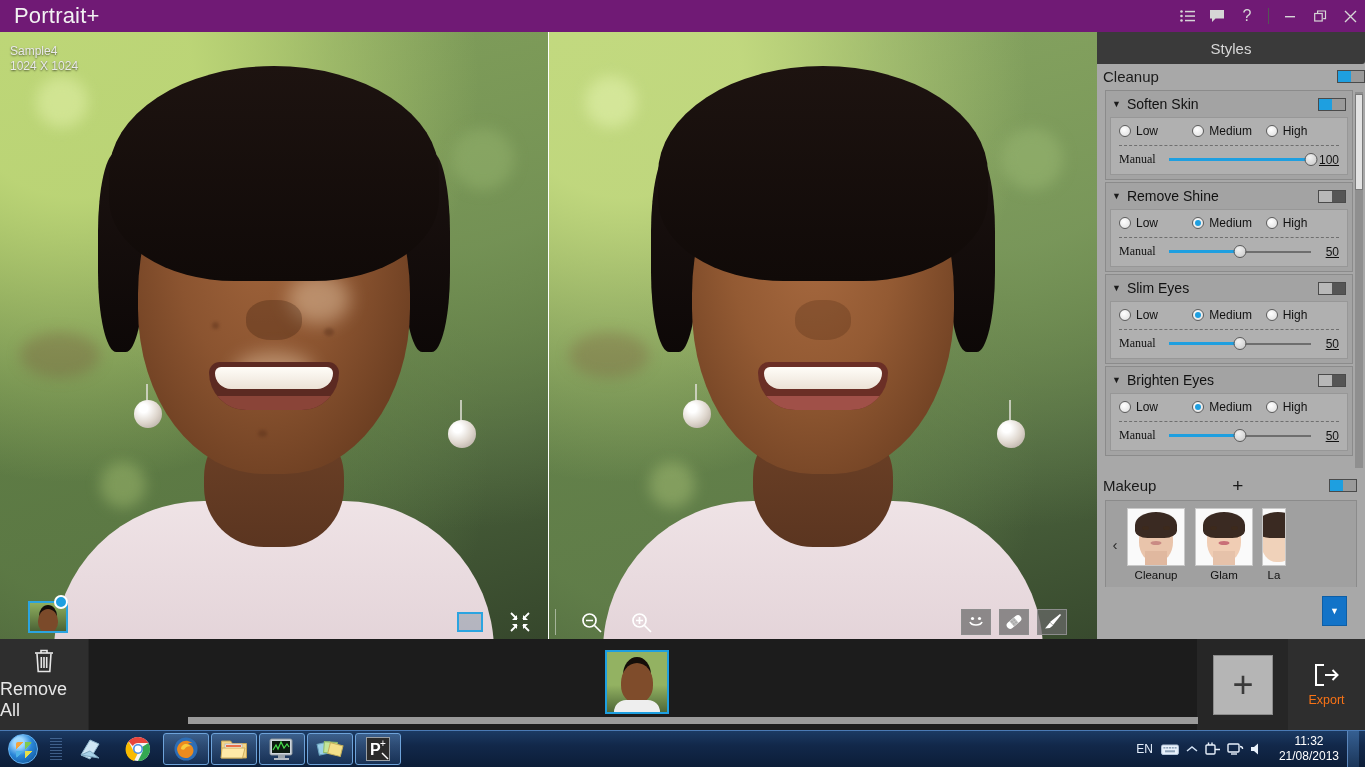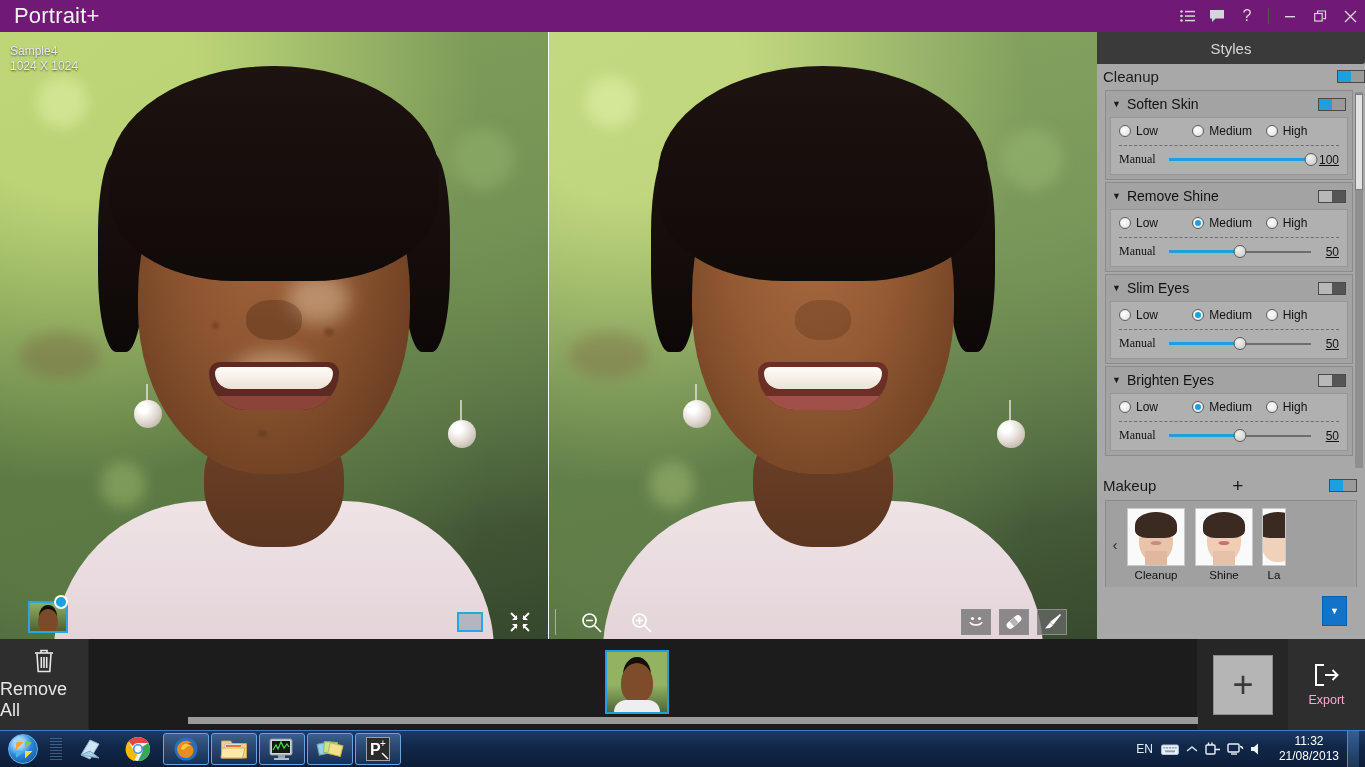--- a/index.html
+++ b/index.html
@@ -254,21 +254,21 @@
     position: absolute; left: 1198px; top: 0; width: 90px; height: 91px;
     display: flex; align-items: center; justify-content: center; background: #262626;
   }
   .addbox {
     width: 60px; height: 60px; background: #b5b5b5; border: 1px solid #8c8c8c;
     display: flex; align-items: center; justify-content: center; color: #3a3a3a; font-size: 36px; font-weight: 300;
   }
   .film-export {
     position: absolute; left: 1288px; top: 0; width: 77px; height: 91px;
     display: flex; flex-direction: column; align-items: center; justify-content: center;
-    color: #f9a8d4; background: #2e2e2e;
+    color: #f97316; background: #2e2e2e;
   }
   .film-export .cap { font-size: 12.5px; margin-top: 6px; }
 
   
   .taskbar {
     position: absolute; left: 0; top: 730px; width: 1365px; height: 37px;
     background: linear-gradient(180deg,#1b3a63 0%,#12284a 40%,#0c1d38 100%);
     border-top: 1px solid #4a7ab5; display: flex; align-items: center;
   }
   .startorb {
@@ -693,21 +693,21 @@
       </div>
       <div class="preset">
         <div class="pimg">
           <div class="pface" style="background:#f0cdb4;"></div>
             <div class="phair"></div>
           <div class="peye" style="left:14px;"></div>
             <div class="peye" style="right:14px;"></div>
           <div class="pmouth" style="background:#c96f78;"></div>
           <div class="pneck" style="background:#e6c2aa;"></div>
         </div>
-        <div class="plabel">Shine</div>
+        <div class="plabel">Glam</div>
       </div>
       <div class="preset cut">
         <div class="pimg">
           <div class="pface" style="background:#f0d2ba;left:70%;"></div>
           <div class="phair" style="left:70%;"></div>
         </div>
         <div class="plabel">La</div>
       </div>
 
     </div>

